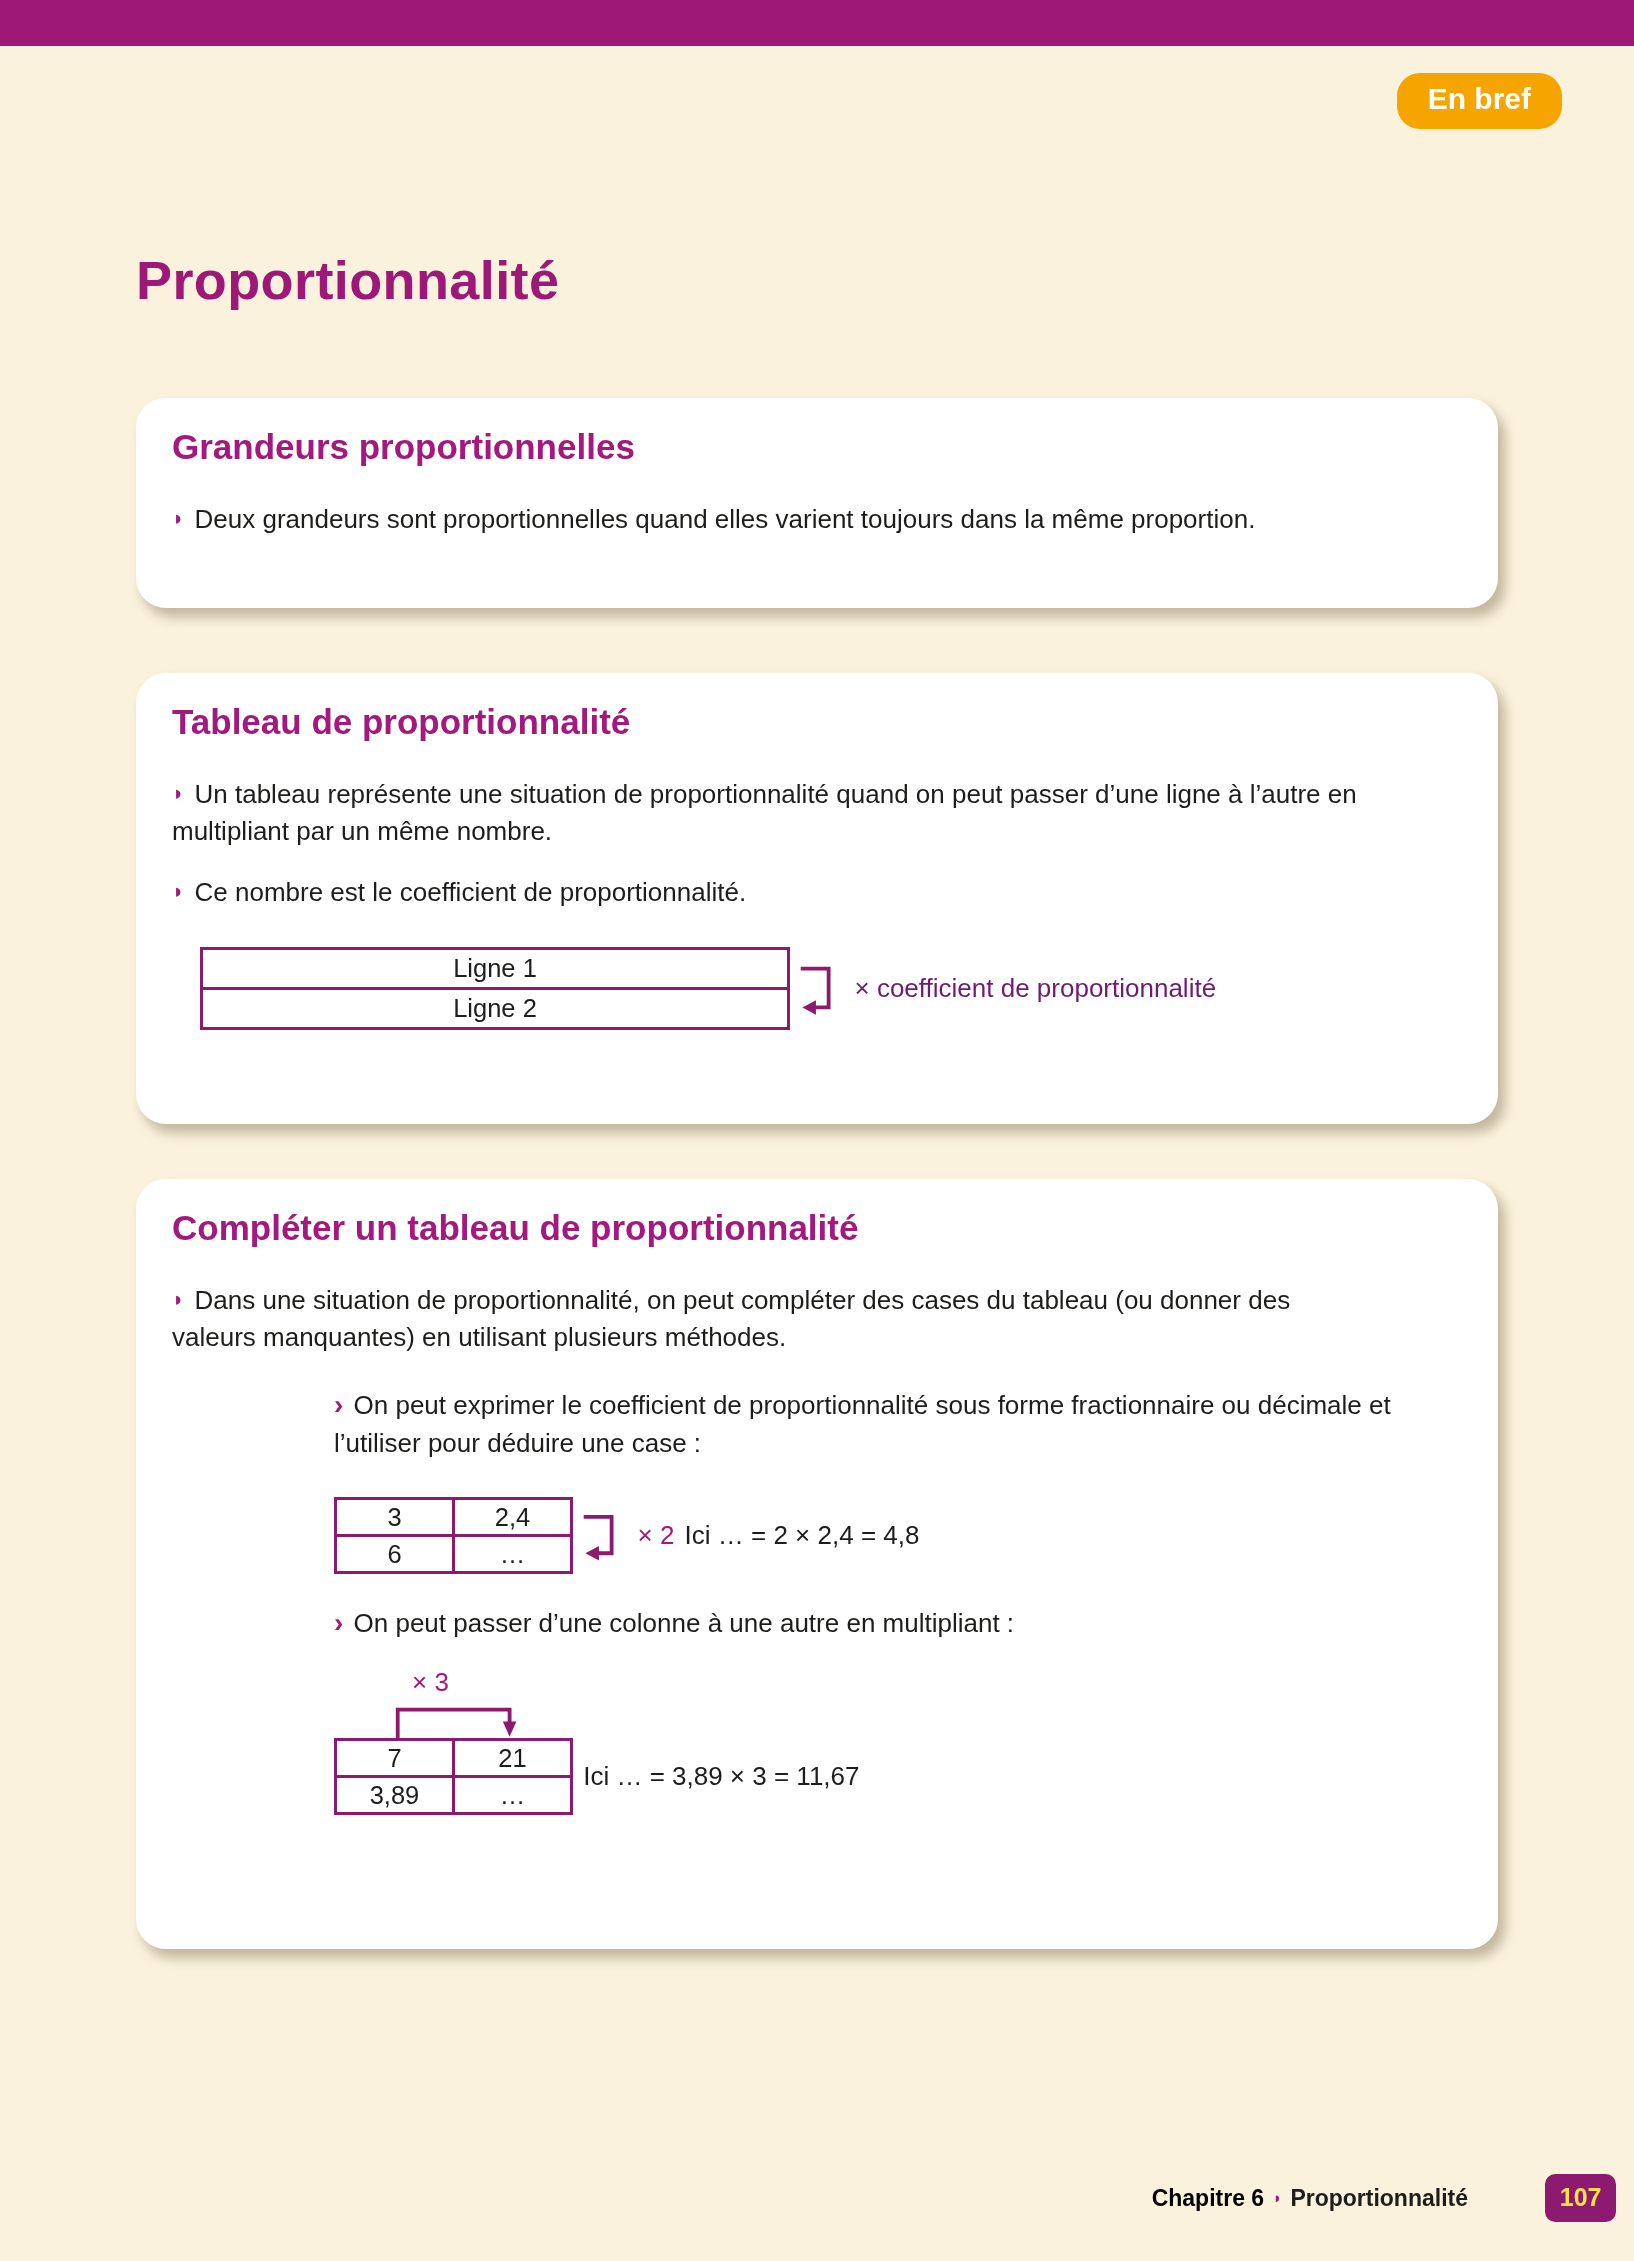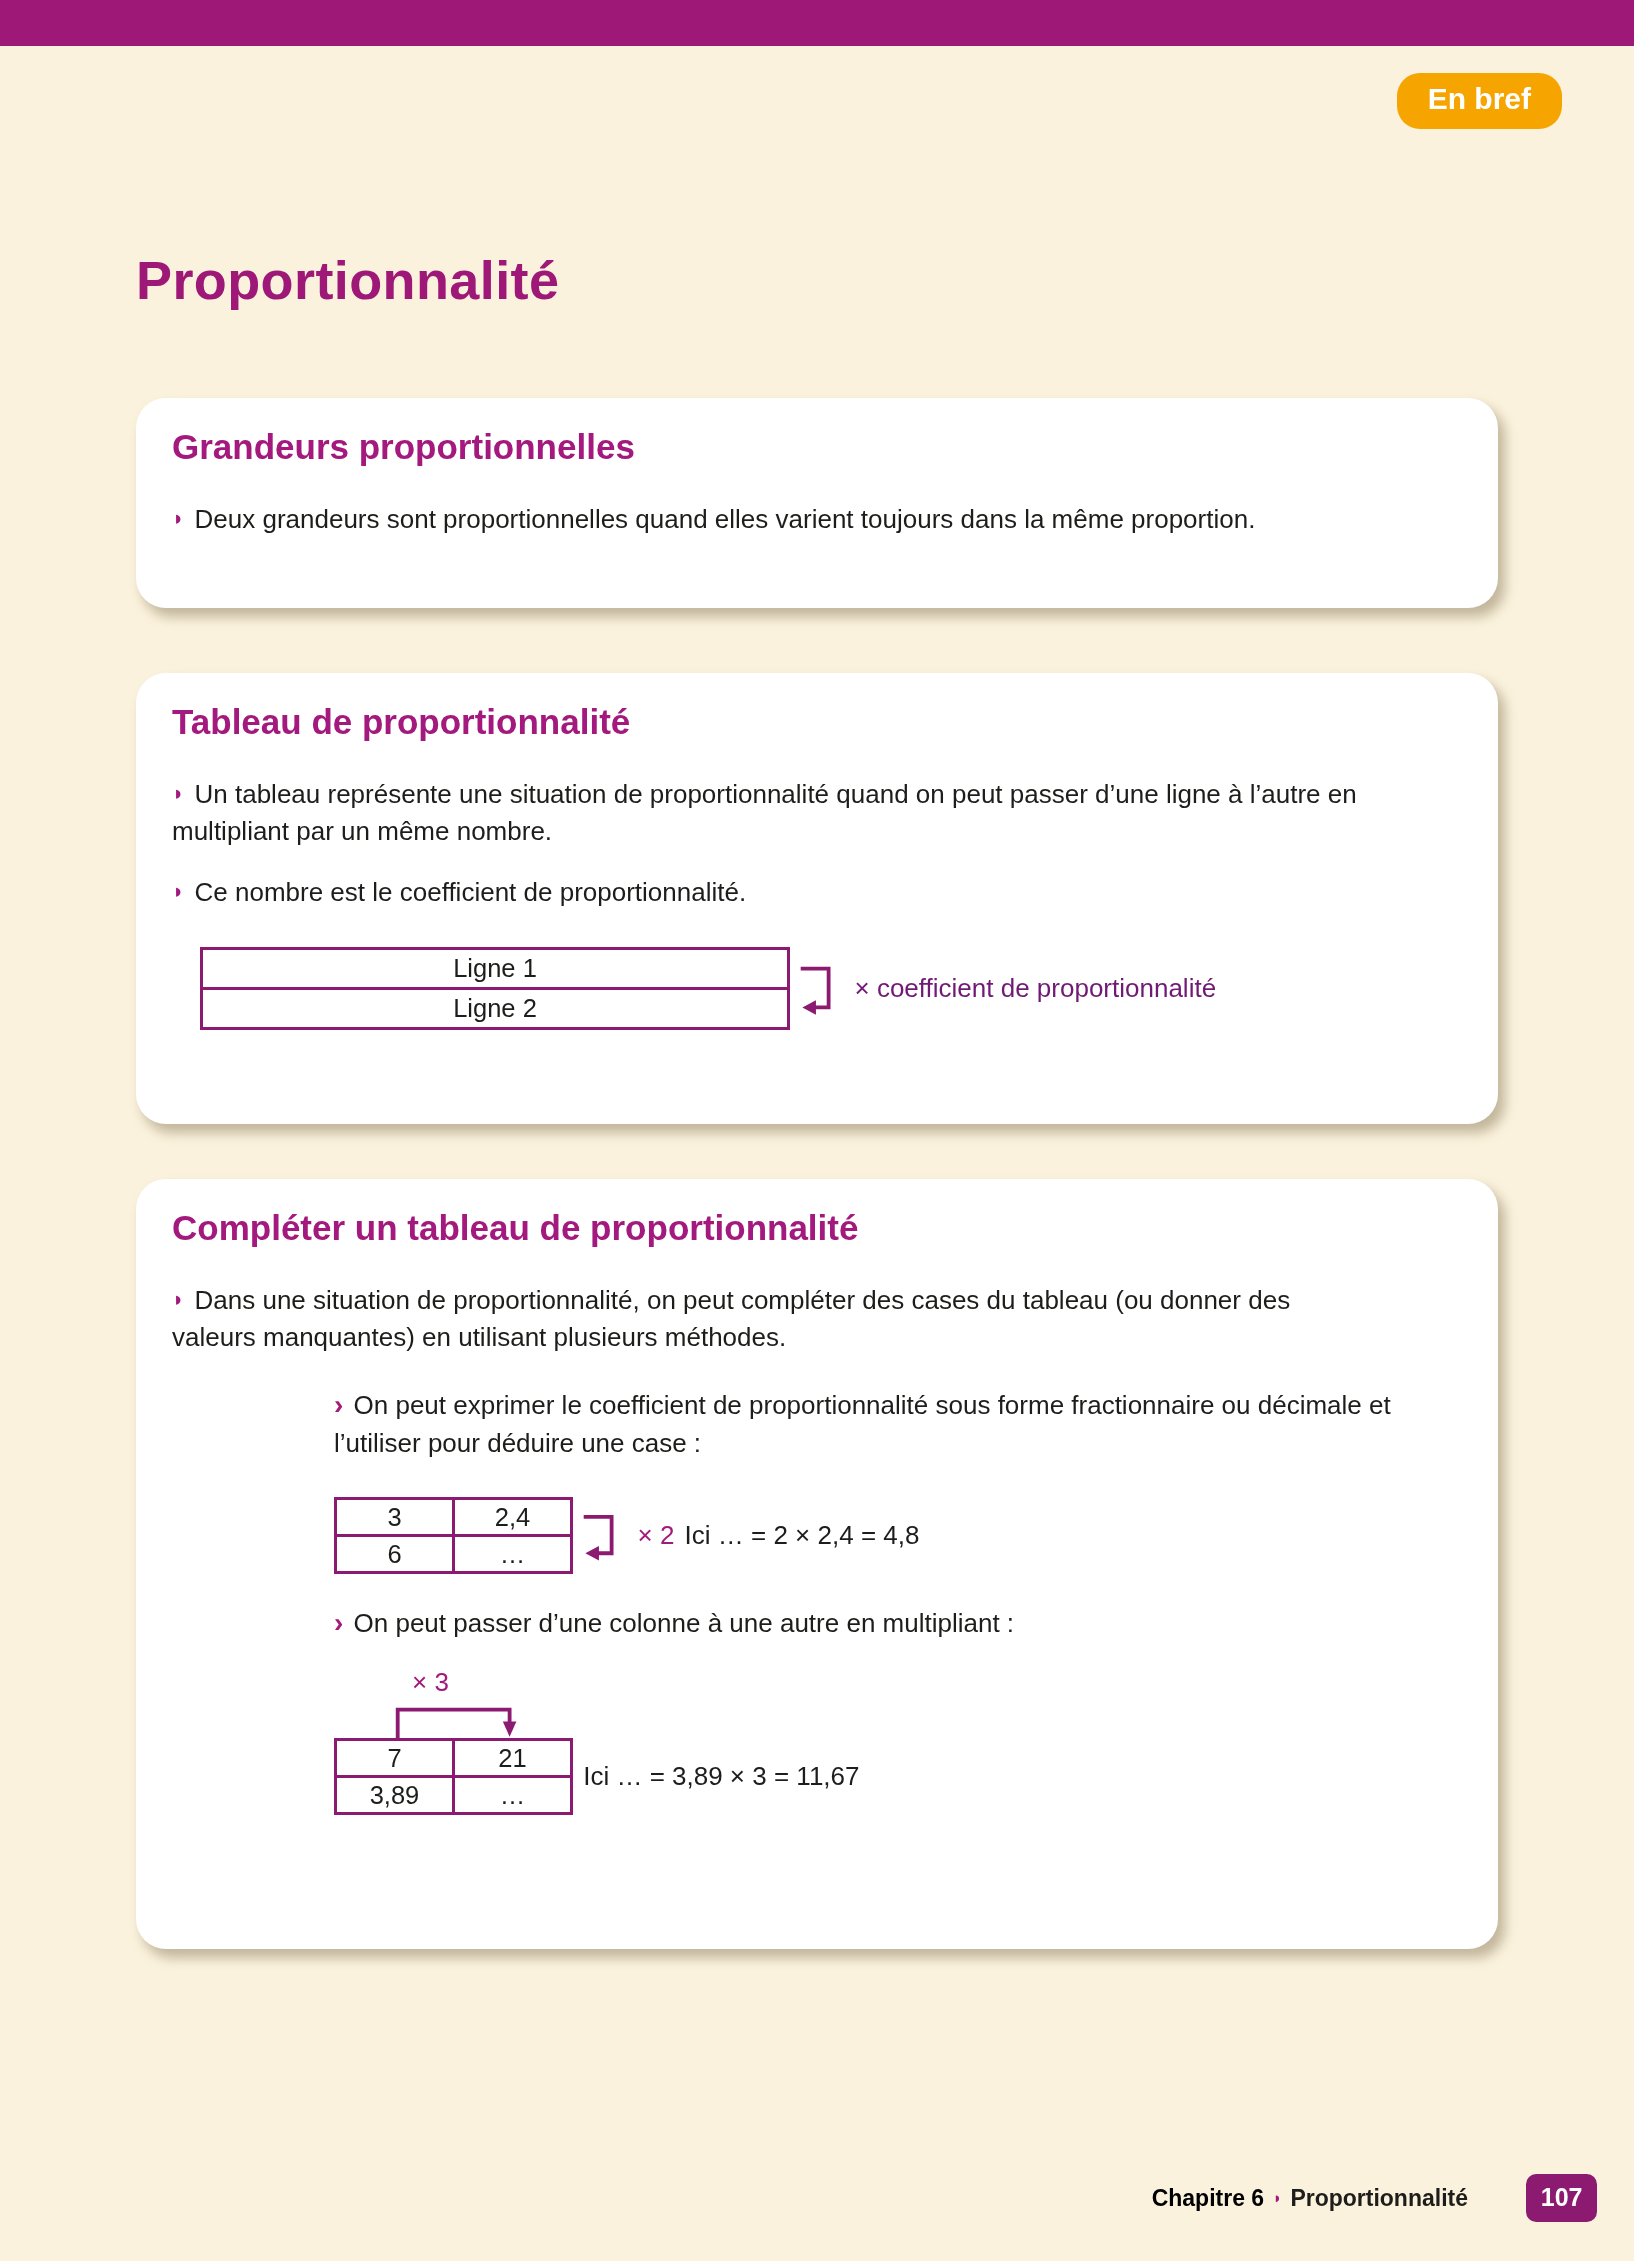--- a/index.html
+++ b/index.html
@@ -69,22 +69,22 @@
   .colarrow { display:block; margin-left:56px; margin-bottom:-2.6px; }
   .footer {
     position:absolute; top:2185px; right:167px;
     display:flex; align-items:center; gap:8.5px;
     font-size:23px;
   }
   .fchap { color:#000000; font-weight:bold; }
   .fm { color:#a3197d; font-size:15.3px; position:relative; top:-0.9px; }
   .ftitle { color:#1d1d1b; font-weight:bold; }
   .pagenum {
-    position:absolute; top:2174px; right:38px;
-    background:#8c1a70; color:#ffffff;
+    position:absolute; top:2174px; right:19px;
+    background:#8c1a70; color:#fde047;
     font-size:25px; font-weight:bold;
     padding:8.5px 14.5px 10.2px 14.5px;
     border-radius:10.2px;
   }
 </style>
 </head>
 <body>
 
 <div class="page">
 

